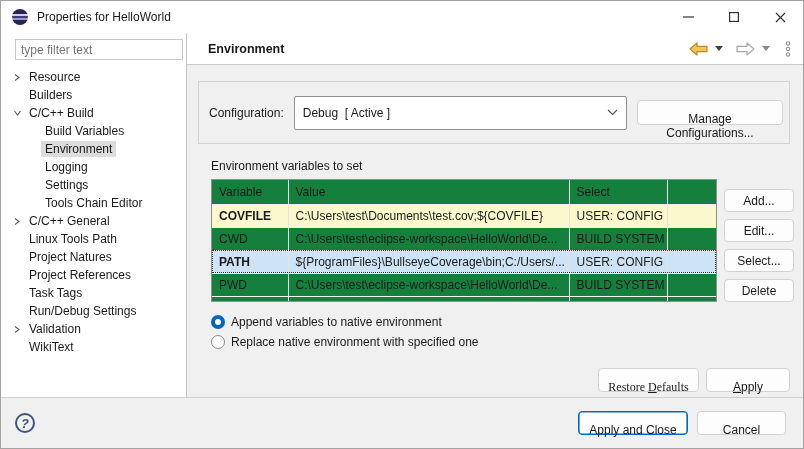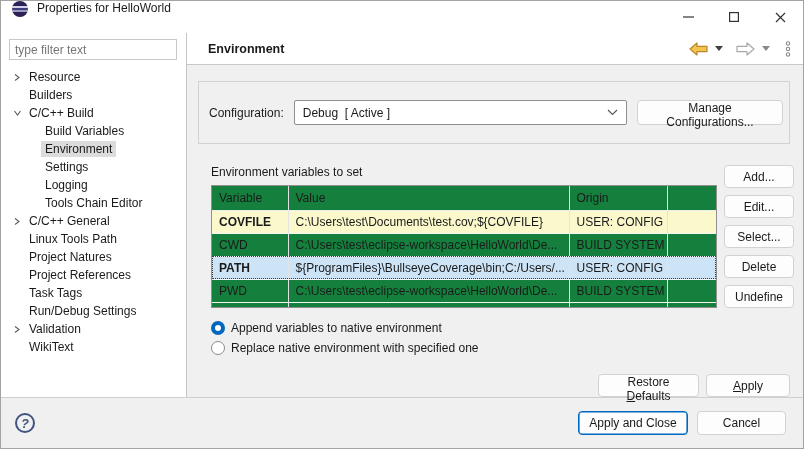--- a/index.html
+++ b/index.html
@@ -3,33 +3,33 @@
 <meta charset="utf-8">
 <style>
   * { box-sizing: border-box; margin: 0; padding: 0; }
   html,body { background:#ffffff; }
   body { font-family:"Liberation Sans", sans-serif; font-size:12px; color:#1a1a1a; }
 
   .window { width:804px; height:449px; border:1px solid #a3a3a3; background:#fff;
             display:flex; flex-direction:column; }
 
   
-  .titlebar { height:32px; flex:0 0 32px; display:flex; align-items:flex-start; background:#fff; padding-left:11px; }
+  .titlebar { height:32px; flex:0 0 32px; display:flex; align-items:center; background:#fff; padding-left:11px; }
   .eclipse-icon { width:16px; height:16px; border-radius:50%; position:relative; overflow:hidden;
     background:linear-gradient(to bottom,#2c2255 0 30%,#cfcfe8 30% 42%,#3d3d7a 42% 56%,#9a9ac0 56% 66%,#2c2255 66% 100%); }
   .eclipse-icon::before { content:''; position:absolute; left:-3px; top:1px; width:10px; height:14px;
     border-radius:50%; border-left:3px solid #f7941e; }
   .titlebar .title { margin-left:9px; font-size:12px; }
   .win-controls { margin-left:auto; display:flex; height:32px; }
   .win-btn { width:46px; height:32px; display:flex; align-items:center; justify-content:center; }
 
   
   .bodyrow { flex:1 1 auto; min-height:0; display:flex; }
   .sidebar { width:186px; flex:0 0 186px; background:#fff; border-right:1px solid #c5c5c5; padding-top:6px; }
-  .filter-input { display:block; width:168px; height:21px; margin:0 0 6px 8px; border:1px solid #c8c8c8;
+  .filter-input { display:block; width:168px; height:21px; margin:0 0 6px 14px; border:1px solid #c8c8c8;
     padding:2px 5px; font:12px "Liberation Sans",sans-serif; color:#ef4444; background:#fff; }
   .filter-input::placeholder { color:#767676; }
   .tree { padding-top:2px; }
   .tree-item { height:18px; display:flex; align-items:center; padding-left:8px; cursor:default; }
   .tree-item .twisty { width:16px; flex:0 0 16px; display:flex; align-items:center; justify-content:center; }
   .tree-item.lvl1 { padding-left:24px; }
   .tree-item .lbl { padding:1px 4px; white-space:nowrap; }
   .tree-item .lbl.selected { background:#dcdcdc; }
 
   
@@ -39,26 +39,26 @@
   .content-header .pagetitle { font-weight:bold; font-size:12.5px; }
   .navicons { margin-left:auto; display:flex; align-items:center; gap:7px; }
   .caret-down { width:0; height:0; border-left:4px solid transparent; border-right:4px solid transparent; border-top:5px solid #404040; }
   .caret-down.gray { border-top-color:#8a8a8a; }
 
   .main { flex:1 1 auto; position:relative; }
 
   .config-group { margin:16px 13px 0 11px; height:63px; border:1px solid #d2d2d2;
     display:flex; align-items:center; padding:0 6px 0 10px; }
   .config-group .cfg-label { margin-right:10px; }
-  .combo { flex:1 1 auto; height:25px; background:#fff; border:1px solid #8f8f8f; border-radius:2px;
+  .combo { flex:1 1 auto; height:34px; background:#fff; border:1px solid #8f8f8f; border-radius:2px;
     display:flex; align-items:center; padding:0 8px; }
   .combo .combo-value { white-space:pre; }
   .combo .combo-chevron { margin-left:auto; display:flex; }
   .btn { background:#fdfdfd; border:1px solid #d2d2d2; border-radius:4px; height:25px;
-    font:12px "Liberation Sans",sans-serif; color:#1a1a1a; padding:0 8px; cursor:default; }
+    font:12px "Liberation Sans",sans-serif; color:#1a1a1a; padding:11px 8px; cursor:default; }
   .manage-btn { margin-left:10px; width:146px; flex:0 0 146px; }
 
   .vars-row { margin:15px 11px 0 24px; display:flex;align-items:flex-end; }
   .vars-left { width:506px; flex:0 0 506px; }
   .vars-label { height:20px; }
   .table-frame { width:506px; height:123px; border:1px solid #8f8f8f; background:#15803d; overflow:hidden; }
   table.env-table { border-collapse:collapse; width:100%; height:100%; table-layout:fixed; }
   .env-table th { font-weight:normal; text-align:left; height:24px; padding:0 0 0 7px;
     border-right:1px solid #e3e3e3; border-bottom:1px solid #ededed; white-space:nowrap; overflow:hidden; }
   .env-table td { height:23px; padding:0 0 0 7px; border-right:1px solid #e3e3e3;
@@ -76,21 +76,21 @@
 
   .radios { margin:10px 11px 0 24px; }
   .radio-line { display:flex; align-items:center; height:20px; gap:6px; }
   .radio { width:14px; height:14px; border-radius:50%; flex:0 0 14px; position:relative; }
   .radio.on { background:#0067c0; }
   .radio.on::after { content:''; position:absolute; inset:4px; background:#fff; border-radius:50%; }
   .radio.off { background:#fff; border:1px solid #8a8a8a; }
 
   .actions-row { margin:16px 13px 0 0; display:flex; justify-content:flex-end; gap:7px; }
   .actions-row .btn { height:23px; }
-  .btn-restore { width:101px; }
+  .btn-restore { width:101px;font-family:Liberation Serif, serif; }
   .btn-apply { width:84px; }
   .mn { text-decoration:underline; }
 
   
   .bottombar { flex:0 0 51px; border-top:1px solid #cfcfcf; background:#f0f0f0;
     display:flex; align-items:center; padding:0 17px 0 14px; }
   .help-icon { width:20px; height:20px; border-radius:50%; border:2px solid #41537f; color:#41537f;
     display:flex; align-items:center; justify-content:center; font-weight:bold; font-size:13px;
     font-style:italic; }
   .bottombar .spacer { flex:1 1 auto; }
@@ -154,25 +154,25 @@
         <div class="tree-item lvl1">
           <span class="twisty"></span>
           <span class="lbl">Build Variables</span>
         </div>
         <div class="tree-item lvl1">
           <span class="twisty"></span>
           <span class="lbl selected">Environment</span>
         </div>
         <div class="tree-item lvl1">
           <span class="twisty"></span>
+          <span class="lbl">Logging</span>
+        </div>
+        <div class="tree-item lvl1">
+          <span class="twisty"></span>
           <span class="lbl">Settings</span>
-        </div>
-        <div class="tree-item lvl1">
-          <span class="twisty"></span>
-          <span class="lbl">Logging</span>
         </div>
         <div class="tree-item lvl1">
           <span class="twisty"></span>
           <span class="lbl">Tools Chain Editor</span>
         </div>
         <div class="tree-item lvl0">
           <span class="twisty">
               <svg width="8" height="9" viewBox="0 0 8 9">
                 <polyline points="2,1.5 6,4.5 2,7.5" fill="none" stroke="#5a5a5a" stroke-width="1.1"></polyline>
               </svg>
@@ -265,21 +265,21 @@
                 <colgroup>
                     <col style="width:76px">
                     <col style="width:281px">
                     <col style="width:98px">
                     <col>
                   </colgroup>
                 <thead>
                   <tr>
                     <th>Variable</th>
                     <th>Value</th>
-                    <th>Origin</th>
+                    <th>Select</th>
                     <th></th>
                   </tr>
                 </thead>
                 <tbody>
                   <tr class="modified">
                     <td class="varname-strong">COVFILE</td>
                     <td>C:\Users\test\Documents\test.cov;${COVFILE}</td>
                     <td>USER: CONFIG</td>
                     <td></td>
                   </tr>
@@ -309,21 +309,20 @@
                   </tr>
                 </tbody>
               </table>
             </div>
           </div>
           <div class="vars-buttons">
             <button class="btn">Add...</button>
             <button class="btn">Edit...</button>
             <button class="btn">Select...</button>
             <button class="btn">Delete</button>
-            <button class="btn">Undefine</button>
           </div>
         </div>
 
         <div class="radios">
           <div class="radio-line">
             <span class="radio on"></span>
             <span>Append variables to native environment</span>
           </div>
           <div class="radio-line">
             <span class="radio off"></span>

